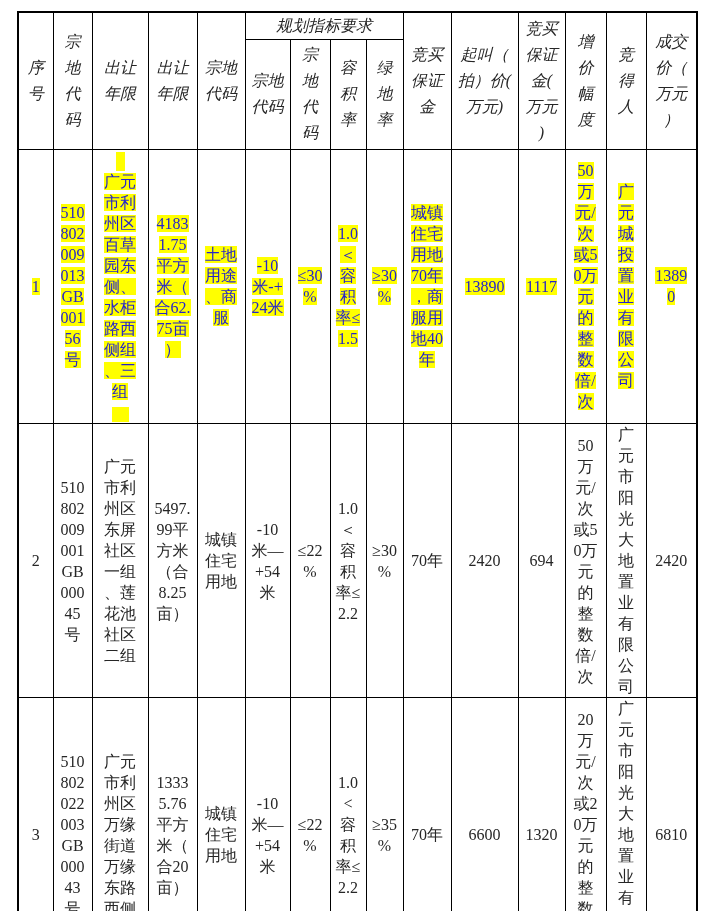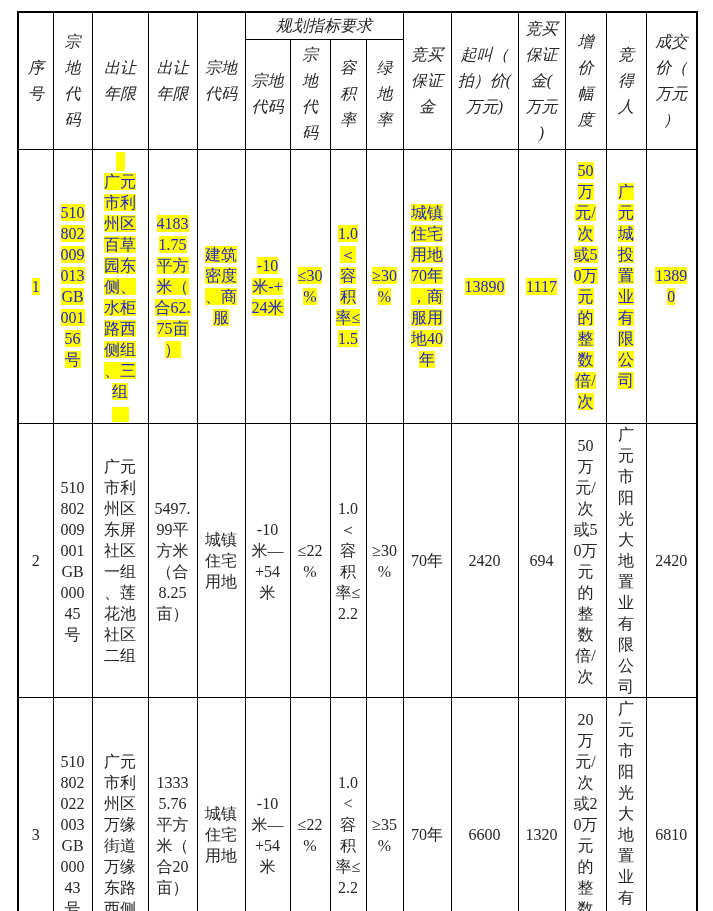--- a/index.html
+++ b/index.html
@@ -108,21 +108,21 @@
 
       <tr class="r1">
         <td><span class="hl">1</span></td>
         <td><span class="hl">510802009013GB00156号</span></td>
         <td>
           <div class="mark-line"><span class="mark mark-top"></span></div>
           <span class="hl">广元市利州区百草园东侧、水柜路西侧组、三组</span>
           <div class="mark-line"><span class="mark mark-bottom"></span></div>
         </td>
         <td><span class="hl">41831.75平方米（合62.75亩）</span></td>
-        <td><span class="hl">建筑密度、商服</span></td>
+        <td><span class="hl">土地用途、商服</span></td>
         <td><span class="hl">-10米-+24米</span></td>
         <td><span class="hl">≤30%</span></td>
         <td><span class="hl">1.0＜容积率≤1.5</span></td>
         <td><span class="hl">≥30%</span></td>
         <td><span class="hl">城镇住宅用地70年，商服用地40年</span></td>
         <td><span class="hl">13890</span></td>
         <td><span class="hl">1117</span></td>
         <td><span class="hl">50万元/次或50万元的整数倍/次</span></td>
         <td><span class="hl">广元城投置业有限公司</span></td>
         <td><span class="hl">13890</span></td>

